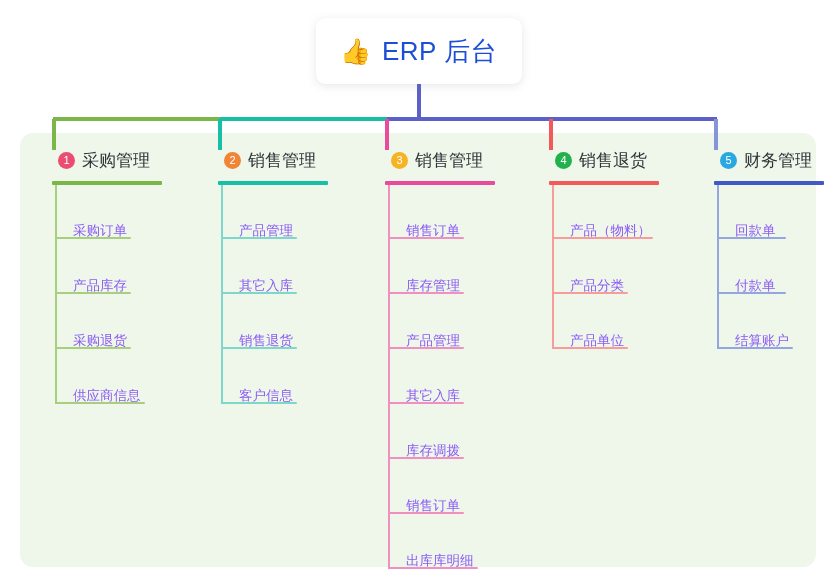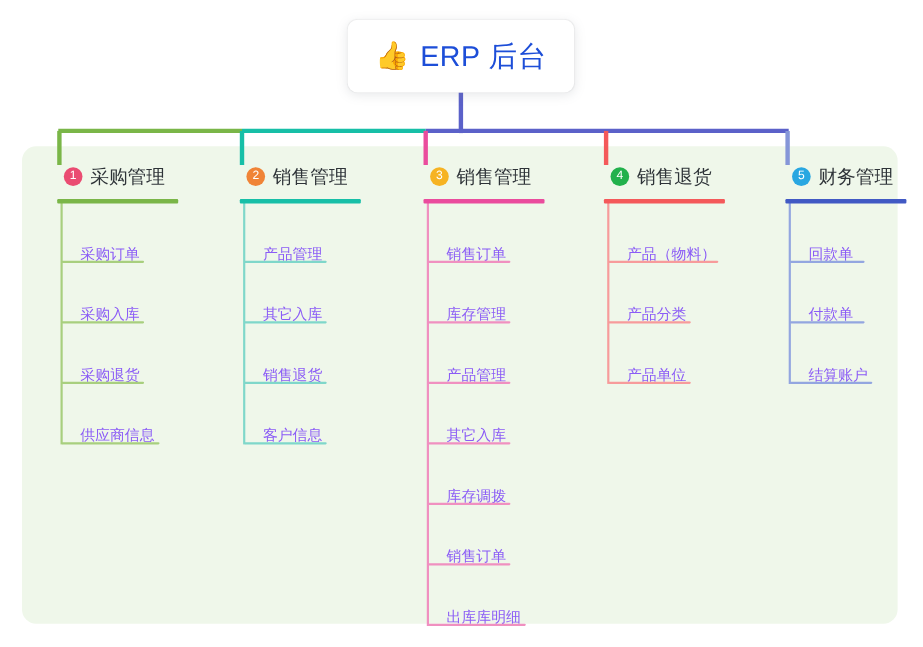--- a/index.html
+++ b/index.html
@@ -163,21 +163,21 @@
           <span class="badge" style="background: rgb(234, 76, 114);">1</span>
           <span class="col-title">采购管理</span>
         </div>
         <div class="col-rule" style="width: 110px; background: rgb(122, 182, 72);"></div>
         <div style="position: absolute; left: 0px; top: 45px;">
           <div class="node">
             <span class="node-label">采购订单</span>
             <div class="node-rule" style="width: 75px; background: rgb(168, 207, 126);"></div>
           </div>
           <div class="node">
-            <span class="node-label">采购入库</span>
+            <span class="node-label">产品库存</span>
             <div class="node-rule" style="width: 75px; background: rgb(168, 207, 126);"></div>
           </div>
           <div class="node">
             <span class="node-label">采购退货</span>
             <div class="node-rule" style="width: 75px; background: rgb(168, 207, 126);"></div>
           </div>
           <div class="node">
             <span class="node-label">供应商信息</span>
             <div class="node-rule" style="width: 89px; background: rgb(168, 207, 126);"></div>
           </div>

